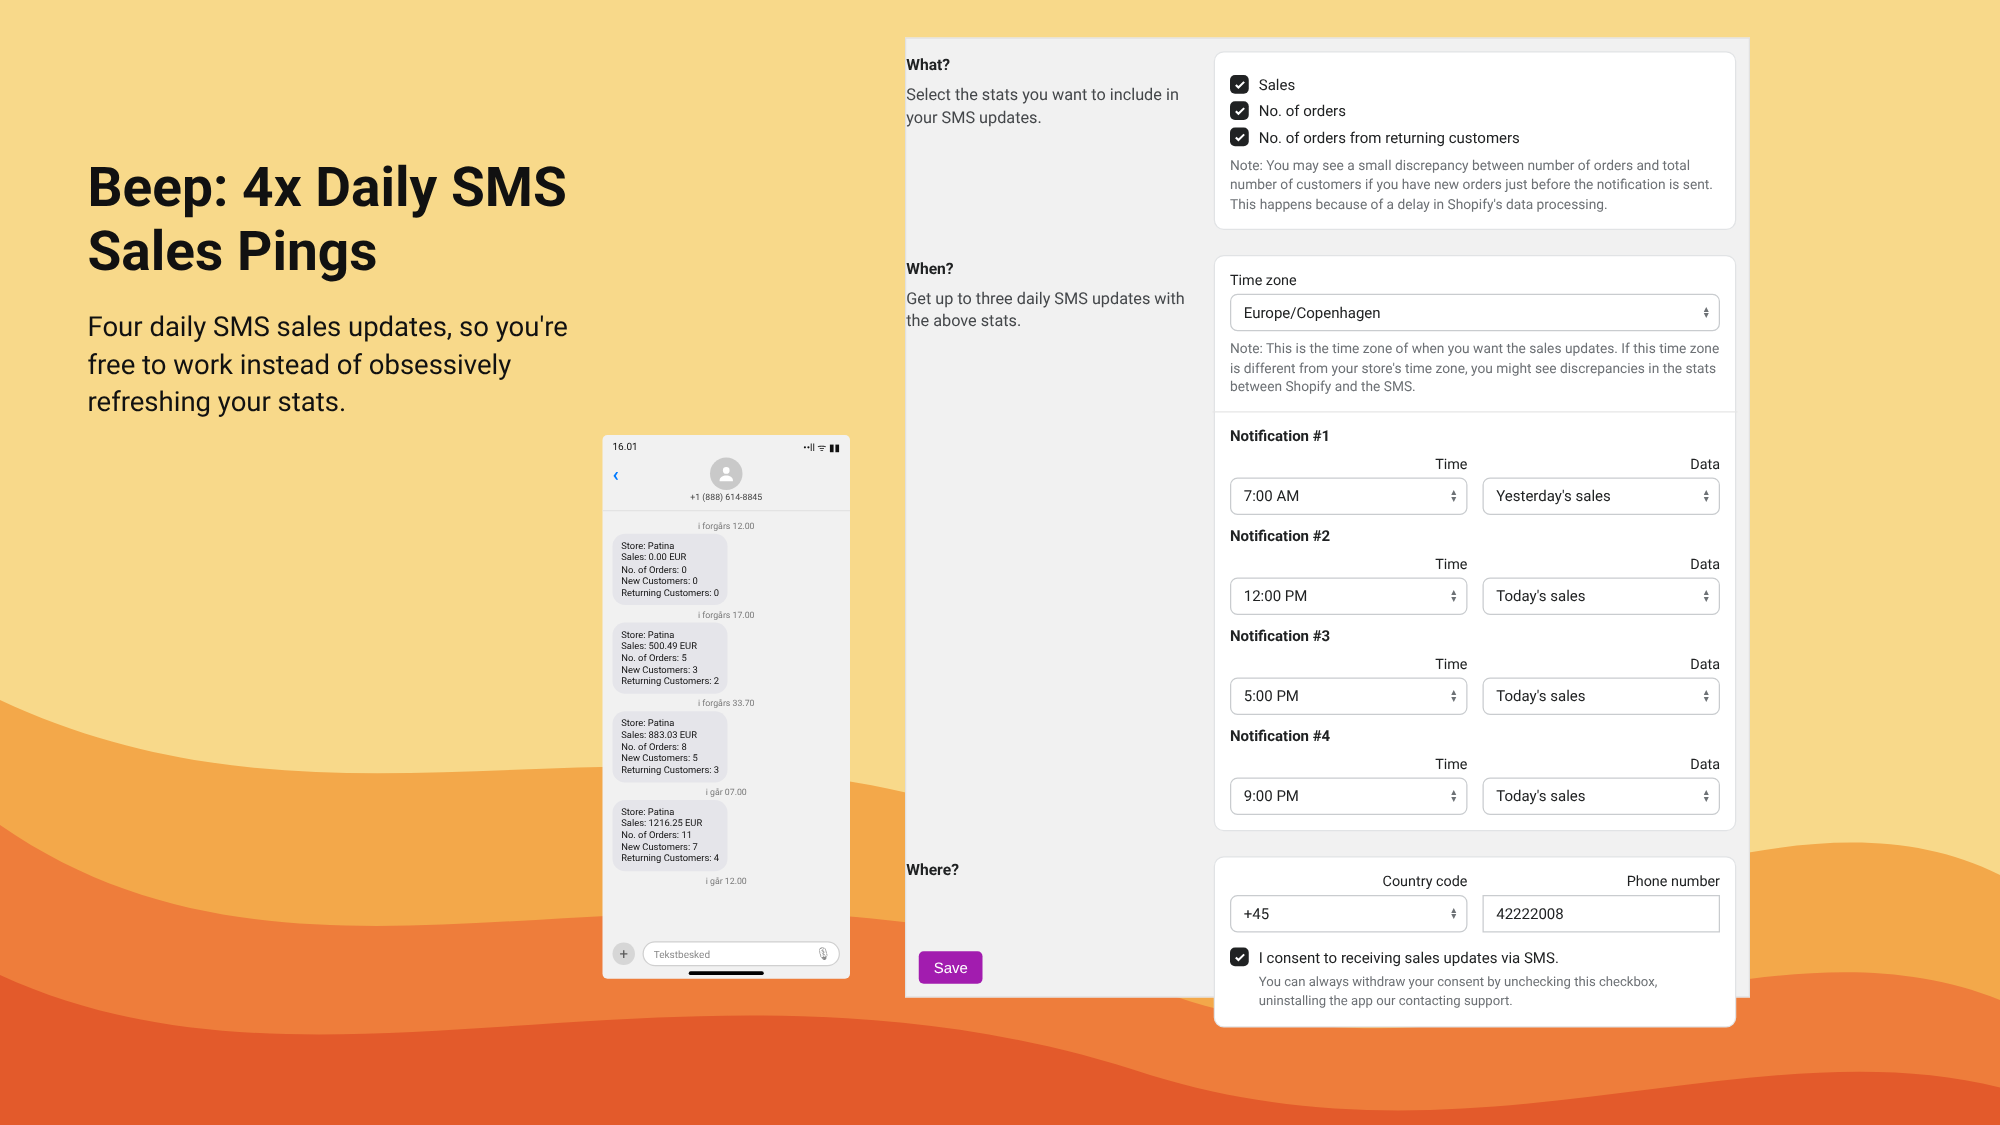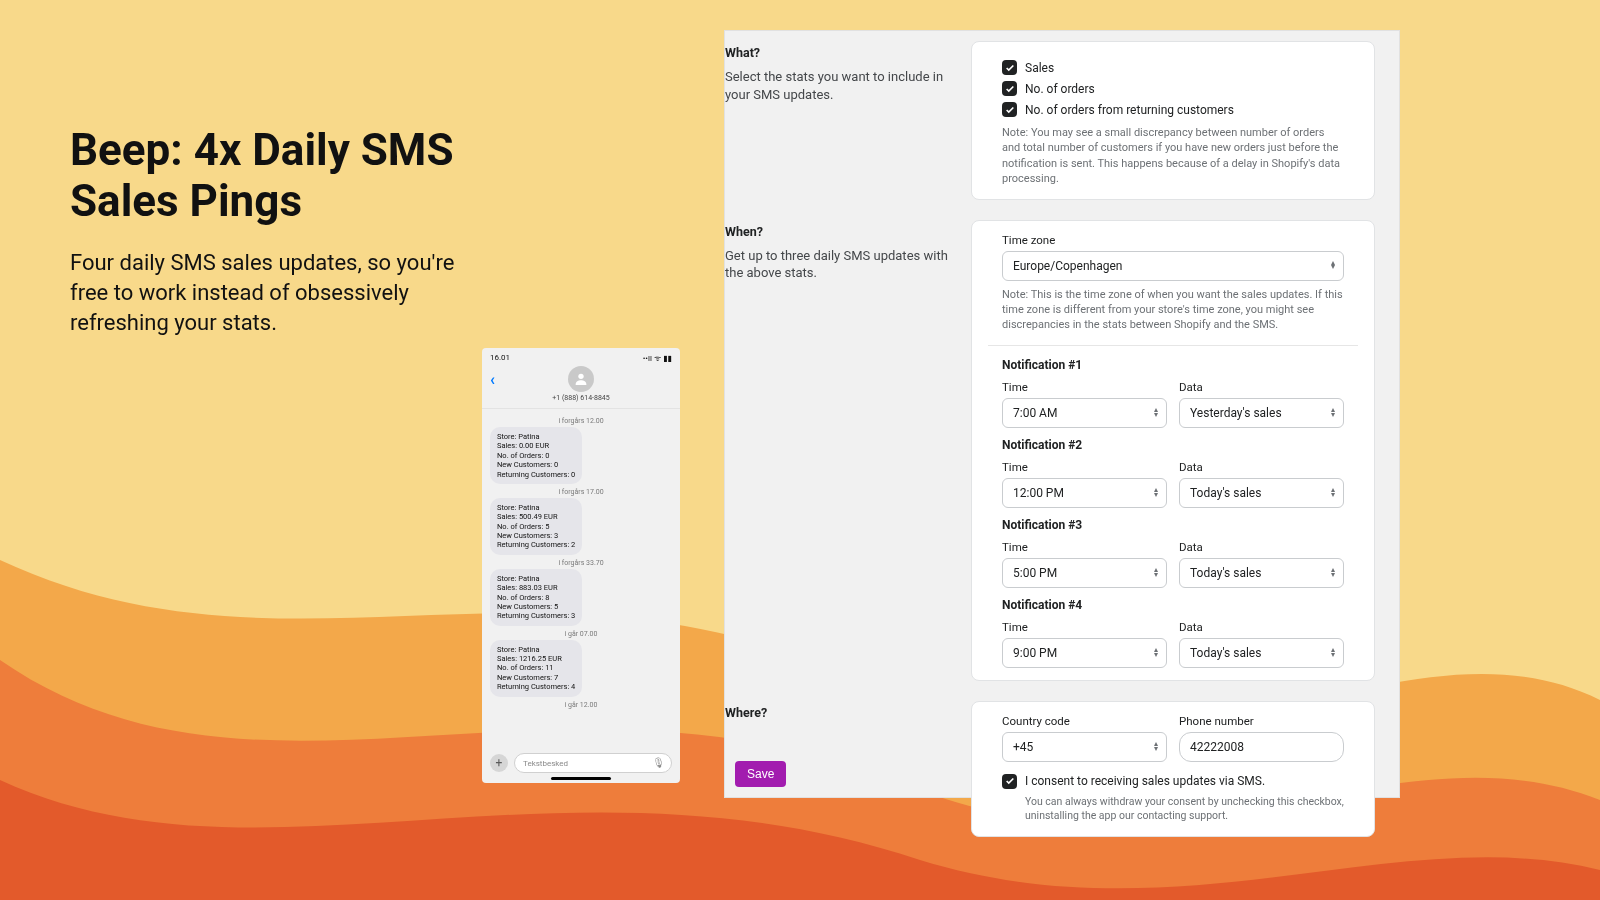--- a/index.html
+++ b/index.html
@@ -25,32 +25,32 @@
   .phone .plus { width:18px; height:18px; border-radius:50%; background:#d6d6d6; color:#5a5a5a; display:flex; align-items:center; justify-content:center; font-size:12px;}
   .phone .text-in { flex:1; height:20px; border:1px solid #d0d0d0; border-radius:12px; background:#fff; font-size:8px; color:#8a8a8a; padding-left:8px; display:flex; align-items:center; position:relative;}
   .phone .mic { position:absolute; right:6px; top:3px; font-size:10px; color:#8a8a8a;}
   .phone .home-bar { position:absolute; bottom:3px; left:50%; transform:translateX(-50%); width:60px; height:3px; border-radius:2px; background:#000;}
   
   .panel { position: absolute; left: 724px; top: 30px; width: 676px; height: 768px; background: #f1f1f1; z-index: 2; font-size: 12px; color: #202223; border:1px solid #e1e1e1; }
   .panel .section { display:flex; border-bottom: none; }
   .panel .section .intro { width: 246px; padding: 14px 14px 10px 0; }
   .panel .section .intro h4 { font-size:12.5px; font-weight:700; margin-bottom:8px; }
   .panel .section .intro p { font-size:13px; color:#44474a; line-height:1.35; }
-  .panel .section .card { flex:1; margin: 10px 24px 10px 0; background:#fff; border:1px solid #e1e3e5; border-radius:8px; padding:12px 30px; }
+  .panel .section .card { flex:1; margin: 10px 10px 10px 0; background:#fff; border:1px solid #e1e3e5; border-radius:8px; padding:12px 12px; }
   .cb-row { display:flex; align-items:center; gap:8px; margin:6px 0; }
   .cb { width:15px; height:15px; border-radius:4px; background:#202223; display:inline-flex; align-items:center; justify-content:center; }
   .cb svg { width:10px; height:10px; }
   .note { font-size:11px; color:#6d7175; line-height:1.4; margin-top:8px; }
   .hr-light { border:none; border-top:1px solid #e6e6e6; margin:12px -14px; }
   .label { font-size:11.5px; color:#202223; margin-bottom:4px; display:block; }
   .select { position:relative; width:100%; height:30px; border:1px solid #c9cccf; border-radius:6px; background:#fff; padding:0 26px 0 10px; font-size:12px; display:flex; align-items:center; color:#202223;}
   .select .chev { position:absolute; right:8px; top:50%; transform:translateY(-50%); font-size:8px; color:#6d7175; line-height:0.6; display:flex; flex-direction:column;}
-  .input { width:100%; height:30px; border:1px solid #c9cccf; border-radius:12px; background:#fff; padding:0 10px; font-size:12px; display:flex; align-items:center; }
+  .input { width:100%; height:30px; border:1px solid #c9cccf; border-radius:0; background:#fff; padding:0 10px; font-size:12px; display:flex; align-items:center; }
   .row2 { display:flex; gap:12px; }
-  .row2 > div { flex:1; }
+  .row2 > div { flex:1;text-align:right; }
   .notif-h { font-size:12px; font-weight:700; margin:10px 0 8px;}
   .sub { font-size:10.5px; color:#6d7175; line-height:1.4; margin-top:6px; }
   .save-btn { position:absolute; left:10px; bottom:10px; height:26px; padding:0 12px; background:#a21caf; color:#fff; border:none; border-radius:4px; font-size:12px; display:flex; align-items:center;}
 </style>
 </head>
 <body>
 
 <svg class="bg-waves" viewBox="0 0 1600 900" preserveAspectRatio="none">
   <rect width="1600" height="900" fill="#f8d98a"></rect>
   <path d="M0,560 C300,700 560,520 900,700 C1150,830 1400,600 1600,700 L1600,900 L0,900 Z" fill="#f3a84a"></path>

